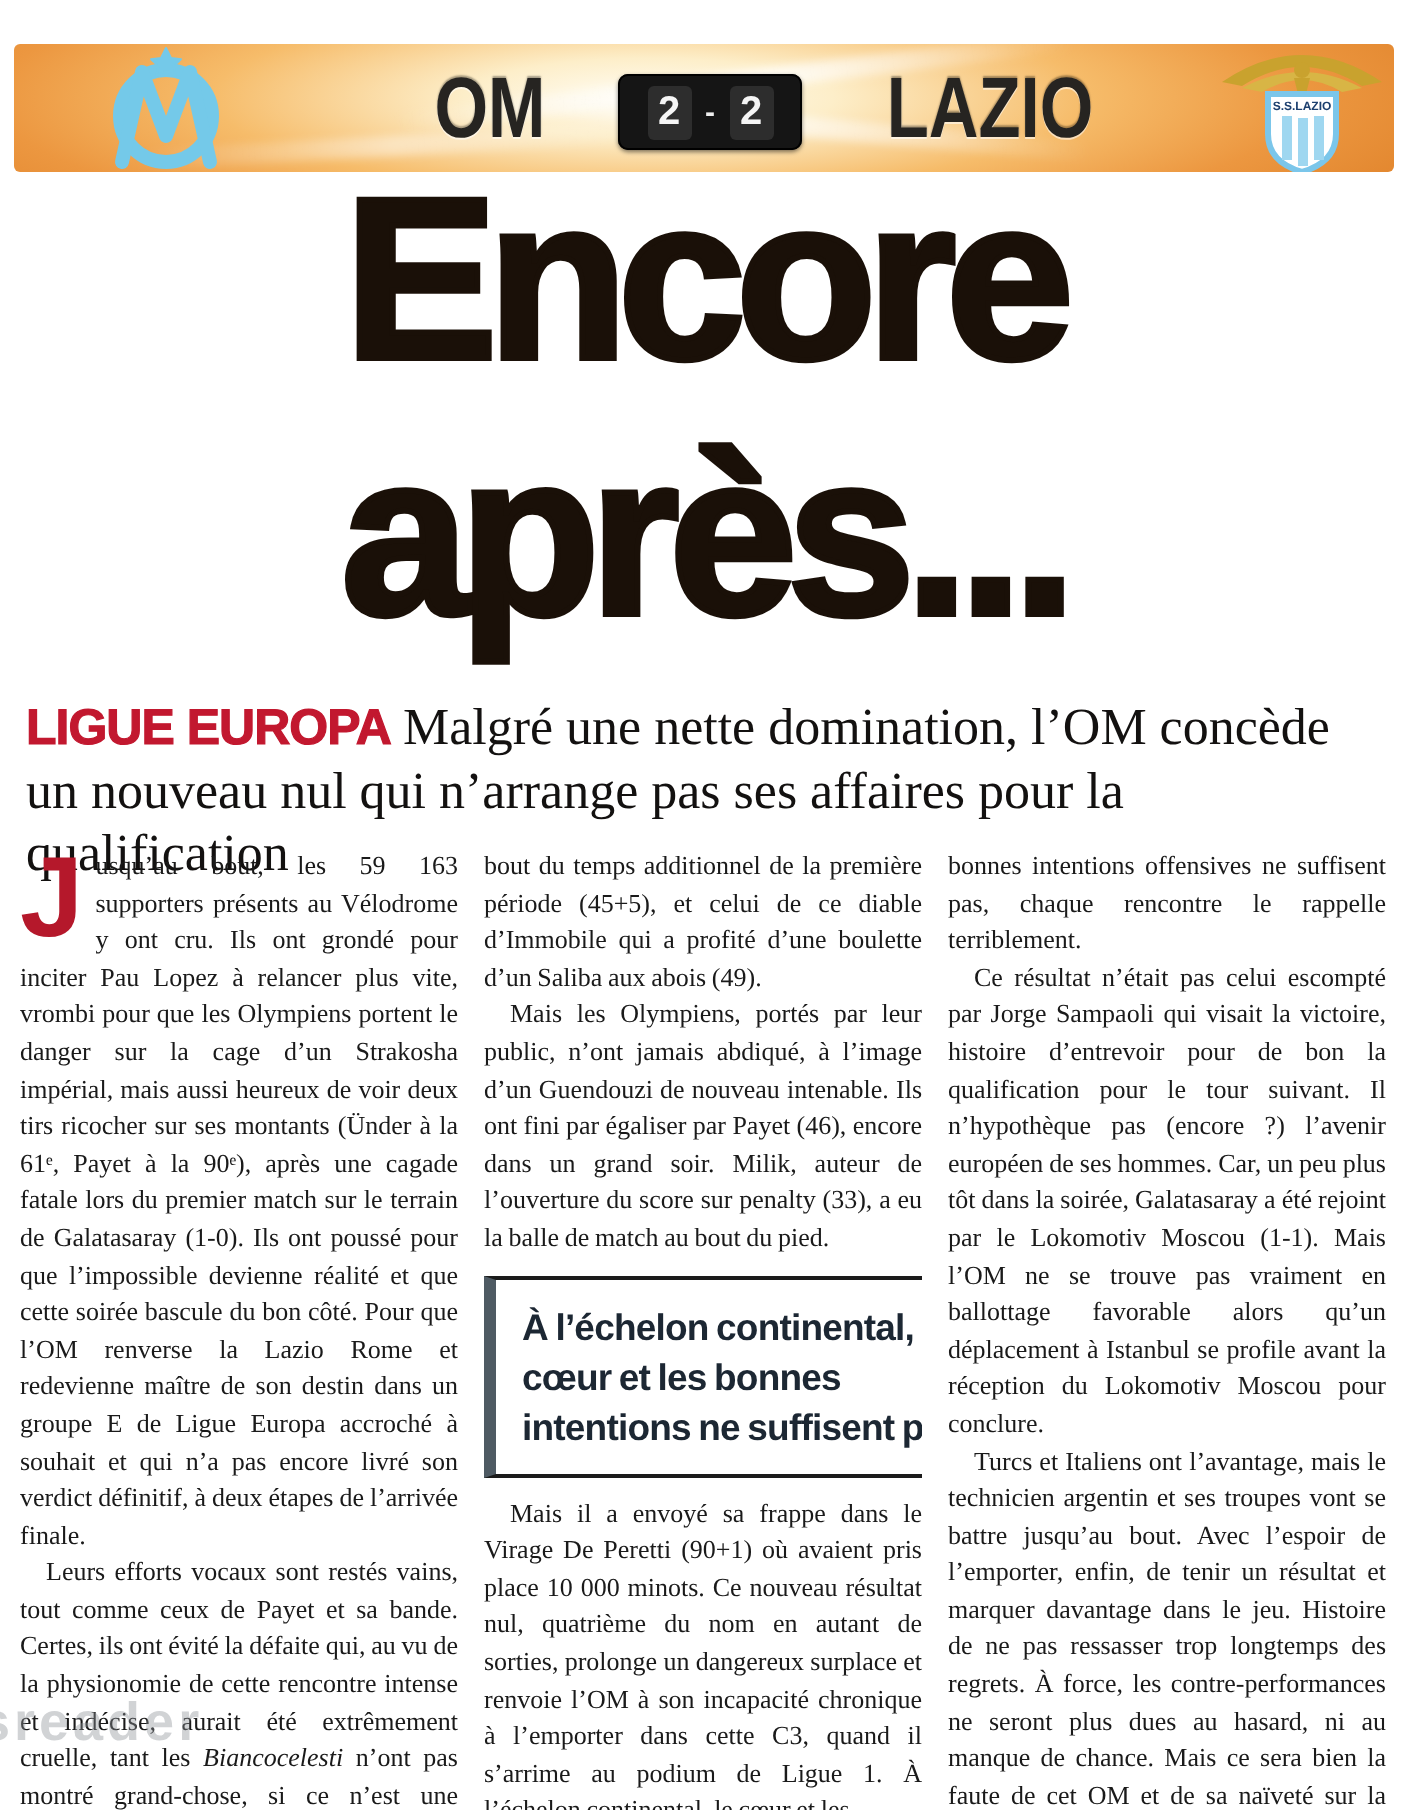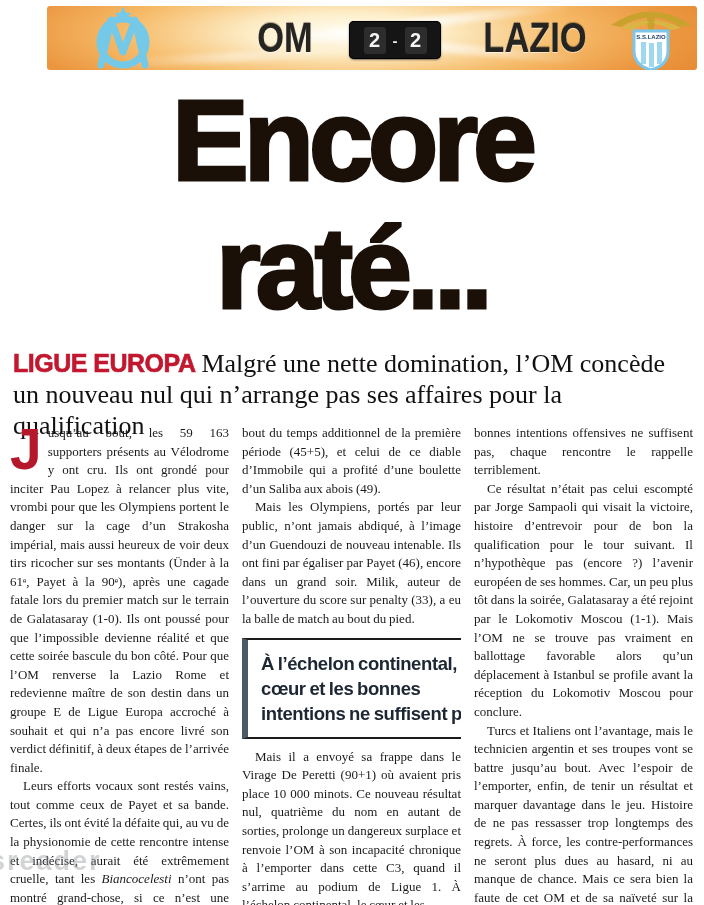--- a/index.html
+++ b/index.html
@@ -1,23 +1,23 @@
 <!DOCTYPE html>
 <html lang="fr"><head>
 <meta charset="utf-8">
 <style>
   html,body{margin:0;padding:0;background:#ffffff;}
   .page{position:relative;width:704px;height:905px;overflow:hidden;background:#fff;
         font-family:"Liberation Serif",serif;}
 
   
-  .scoreboard{position:absolute;left:7px;right:7px;top:6px;height:64px;border-radius:3px;
+  .scoreboard{position:absolute;left:7px;right:7px;top:22px;height:64px;border-radius:3px;
     background:
       radial-gradient(ellipse 420px 90px at 46% 42%, #fffdf4 0%, #fdeec9 22%, #f6bc6a 52%, #ec9740 78%, #e2862e 100%);
-    overflow:hidden;margin-left:40px;}
+    overflow:hidden;}
   .streak{position:absolute;background:linear-gradient(90deg,rgba(255,255,255,0) 0%,rgba(255,255,255,.85) 50%,rgba(255,255,255,0) 100%);
     height:10px;width:340px;border-radius:8px;filter:blur(2px);}
   .s1{left:190px;top:14px;transform:rotate(-7deg);}
   .s2{left:240px;top:36px;transform:rotate(5deg);width:300px;opacity:.7;}
   .s3{left:60px;top:46px;transform:rotate(-3deg);width:260px;opacity:.5;}
   .crest{position:absolute;top:2px;}
   .crest.om{left:24px;top:1px;}
   .crest.lazio{right:2px;top:0px;}
   .team{position:absolute;top:8px;font-family:"Liberation Sans",sans-serif;font-weight:bold;
     font-size:42px;color:#262421;letter-spacing:0px;transform:scale(.82,1.02);
@@ -107,21 +107,21 @@
           <rect x="42" y="37" width="5" height="24" fill="#9fd7f0"></rect>
           <rect x="50" y="36" width="5" height="22" fill="#9fd7f0"></rect>
           <text x="44" y="33" text-anchor="middle" font-family="Liberation Sans, sans-serif" font-size="6" font-weight="bold" fill="#1c3f6e">S.S.LAZIO</text>
         </g>
       </svg>
     </div>
   </header>
 
   <h1 class="headline">
     <span style="display:block">Encore</span>
-    <span style="display:block">raté...</span>
+    <span style="display:block">après...</span>
   </h1>
 
   <div class="standfirst">
     <span class="kicker">LIGUE EUROPA</span><span>Malgré une nette domination, l’OM concède un nouveau nul qui n’arrange pas ses affaires pour la qualification</span>
   </div>
 
   <main class="columns">
 
     <div class="col">
       <p><span class="dropcap">J</span><span>usqu’au bout, les 59 163 supporters présents au Vélodrome y ont cru. Ils ont grondé pour inciter Pau Lopez à relancer plus vite, vrombi pour que les Olympiens portent le danger sur la cage d’un Strakosha impérial, mais aussi heureux de voir deux tirs ricocher sur ses montants (Ünder à la 61ᵉ, Payet à la 90ᵉ), après une cagade fatale lors du premier match sur le terrain de Galatasaray (1-0). Ils ont poussé pour que l’impossible devienne réalité et que cette soirée bascule du bon côté. Pour que l’OM renverse la Lazio Rome et redevienne maître de son destin dans un groupe E de Ligue Europa accroché à souhait et qui n’a pas encore livré son verdict définitif, à deux étapes de l’arrivée finale.</span></p>

